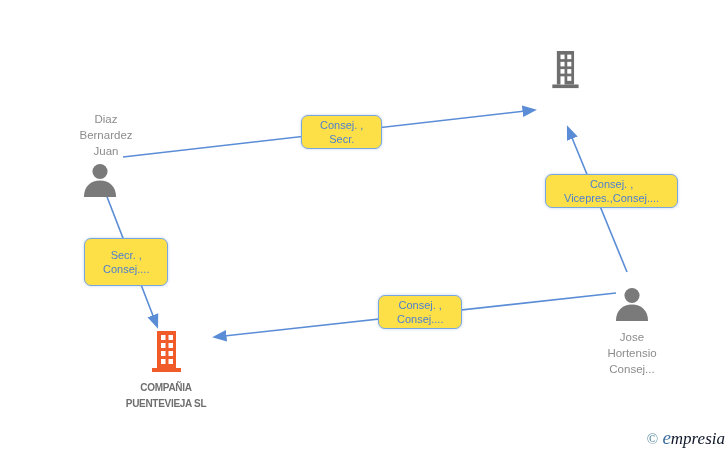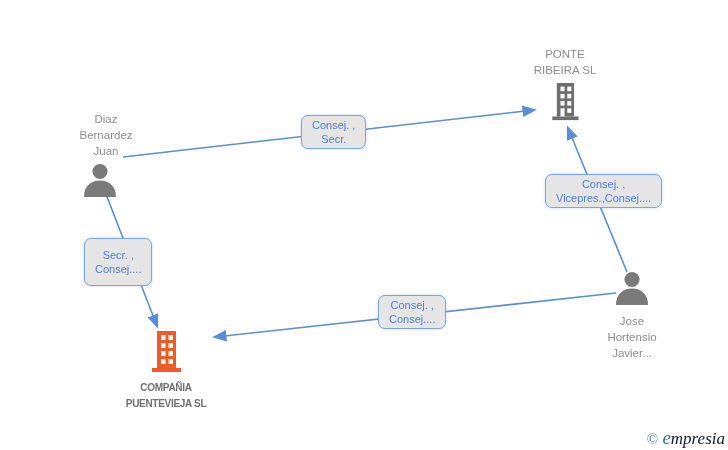--- a/index.html
+++ b/index.html
@@ -42,29 +42,29 @@
     letter-spacing: -0.3px;
     color: #6f6f6f;
   }
 
   .icon-person { color: #7a7a7a; }
   .icon-building-gray { color: #6e6e6e; }
   .icon-building-orange { color: #f15b2a; }
 
   .edge-box {
     position: absolute;
-    background: #e5e5e5;
+    background: #fde047;
     border: 1.5px solid #7aa6e0;
     border-radius: 7px;
     box-shadow: 0 0 3px rgba(120, 160, 220, 0.45);
     color: #4e7fd0;
     font-size: 11px;
     line-height: 14px;
     text-align: center;
-    padding: 3px 10px;
+    padding: 3px 18px;
     white-space: nowrap;
     display: flex;
     flex-direction: column;
     justify-content: center;
   }
 
   .watermark {
     position: absolute;
     right: 3px;
     bottom: 1px;
@@ -88,24 +88,20 @@
         <path d="M0,0 L10,4 L0,8 z" fill="#5b8dd6"></path>
       </marker>
     </defs>
     <line x1="123" y1="157" x2="534" y2="110" stroke="#5b8dd6" stroke-width="1.6" marker-end="url(#arrow)"></line>
     <line x1="627" y1="272" x2="568" y2="128" stroke="#5b8dd6" stroke-width="1.6" marker-end="url(#arrow)"></line>
     <line x1="104" y1="189" x2="157" y2="326" stroke="#5b8dd6" stroke-width="1.6" marker-end="url(#arrow)"></line>
     <line x1="616" y1="293" x2="215" y2="337" stroke="#5b8dd6" stroke-width="1.6" marker-end="url(#arrow)"></line>
   </svg>
 
   <div class="node" style="left: 505px; top: 46px; width: 120px;">
-    <div class="node-label">
-      <div>PONTE</div>
-      <div>RIBEIRA SL</div>
-    </div>
     <span class="icon-building-gray" style="margin-top: 5px;">
       <svg width="34" height="38" viewBox="0 0 36 42">
         <rect x="9" y="0" width="19" height="37" fill="currentColor"></rect>
         <rect x="4" y="37" width="29" height="4" fill="currentColor"></rect>
         <rect x="13" y="4" width="4.5" height="5" fill="#ffffff"></rect>
         <rect x="20.5" y="4" width="4.5" height="5" fill="#ffffff"></rect>
         <rect x="13" y="12" width="4.5" height="5" fill="#ffffff"></rect>
         <rect x="20.5" y="12" width="4.5" height="5" fill="#ffffff"></rect>
         <rect x="13" y="20" width="4.5" height="5" fill="#ffffff"></rect>
         <rect x="20.5" y="20" width="4.5" height="5" fill="#ffffff"></rect>
@@ -122,31 +118,31 @@
       <div>Juan</div>
     </div>
     <span class="icon-person" style="margin-top: 4px; margin-left: -12px;">
       <svg width="38" height="34" viewBox="0 0 40 36">
         <circle cx="20" cy="9" r="8" fill="currentColor"></circle>
         <path d="M3,36 C3,24.5 10.5,18.5 20,18.5 C29.5,18.5 37,24.5 37,36 Z" fill="currentColor"></path>
       </svg>
     </span>
   </div>
 
-  <div class="node" style="left: 577px; top: 271px; width: 110px;">
+  <div class="node" style="left: 577px; top: 287px; width: 110px;">
     <span class="icon-person">
       <svg width="38" height="34" viewBox="0 0 40 36">
         <circle cx="20" cy="9" r="8" fill="currentColor"></circle>
         <path d="M3,36 C3,24.5 10.5,18.5 20,18.5 C29.5,18.5 37,24.5 37,36 Z" fill="currentColor"></path>
       </svg>
     </span>
     <div class="node-label" style="margin-top: 4px;">
       <div>Jose</div>
       <div>Hortensio</div>
-      <div>Javier...</div>
+      <div>Consej...</div>
     </div>
   </div>
 
   <div class="node company-strong" style="left: 96px; top: 331px; width: 140px;">
     <span class="icon-building-orange">
       <svg width="36" height="42" viewBox="0 0 36 42">
         <rect x="9" y="0" width="19" height="37" fill="currentColor"></rect>
         <rect x="4" y="37" width="29" height="4" fill="currentColor"></rect>
         <rect x="13" y="4" width="4.5" height="5" fill="#ffffff"></rect>
         <rect x="20.5" y="4" width="4.5" height="5" fill="#ffffff"></rect>

